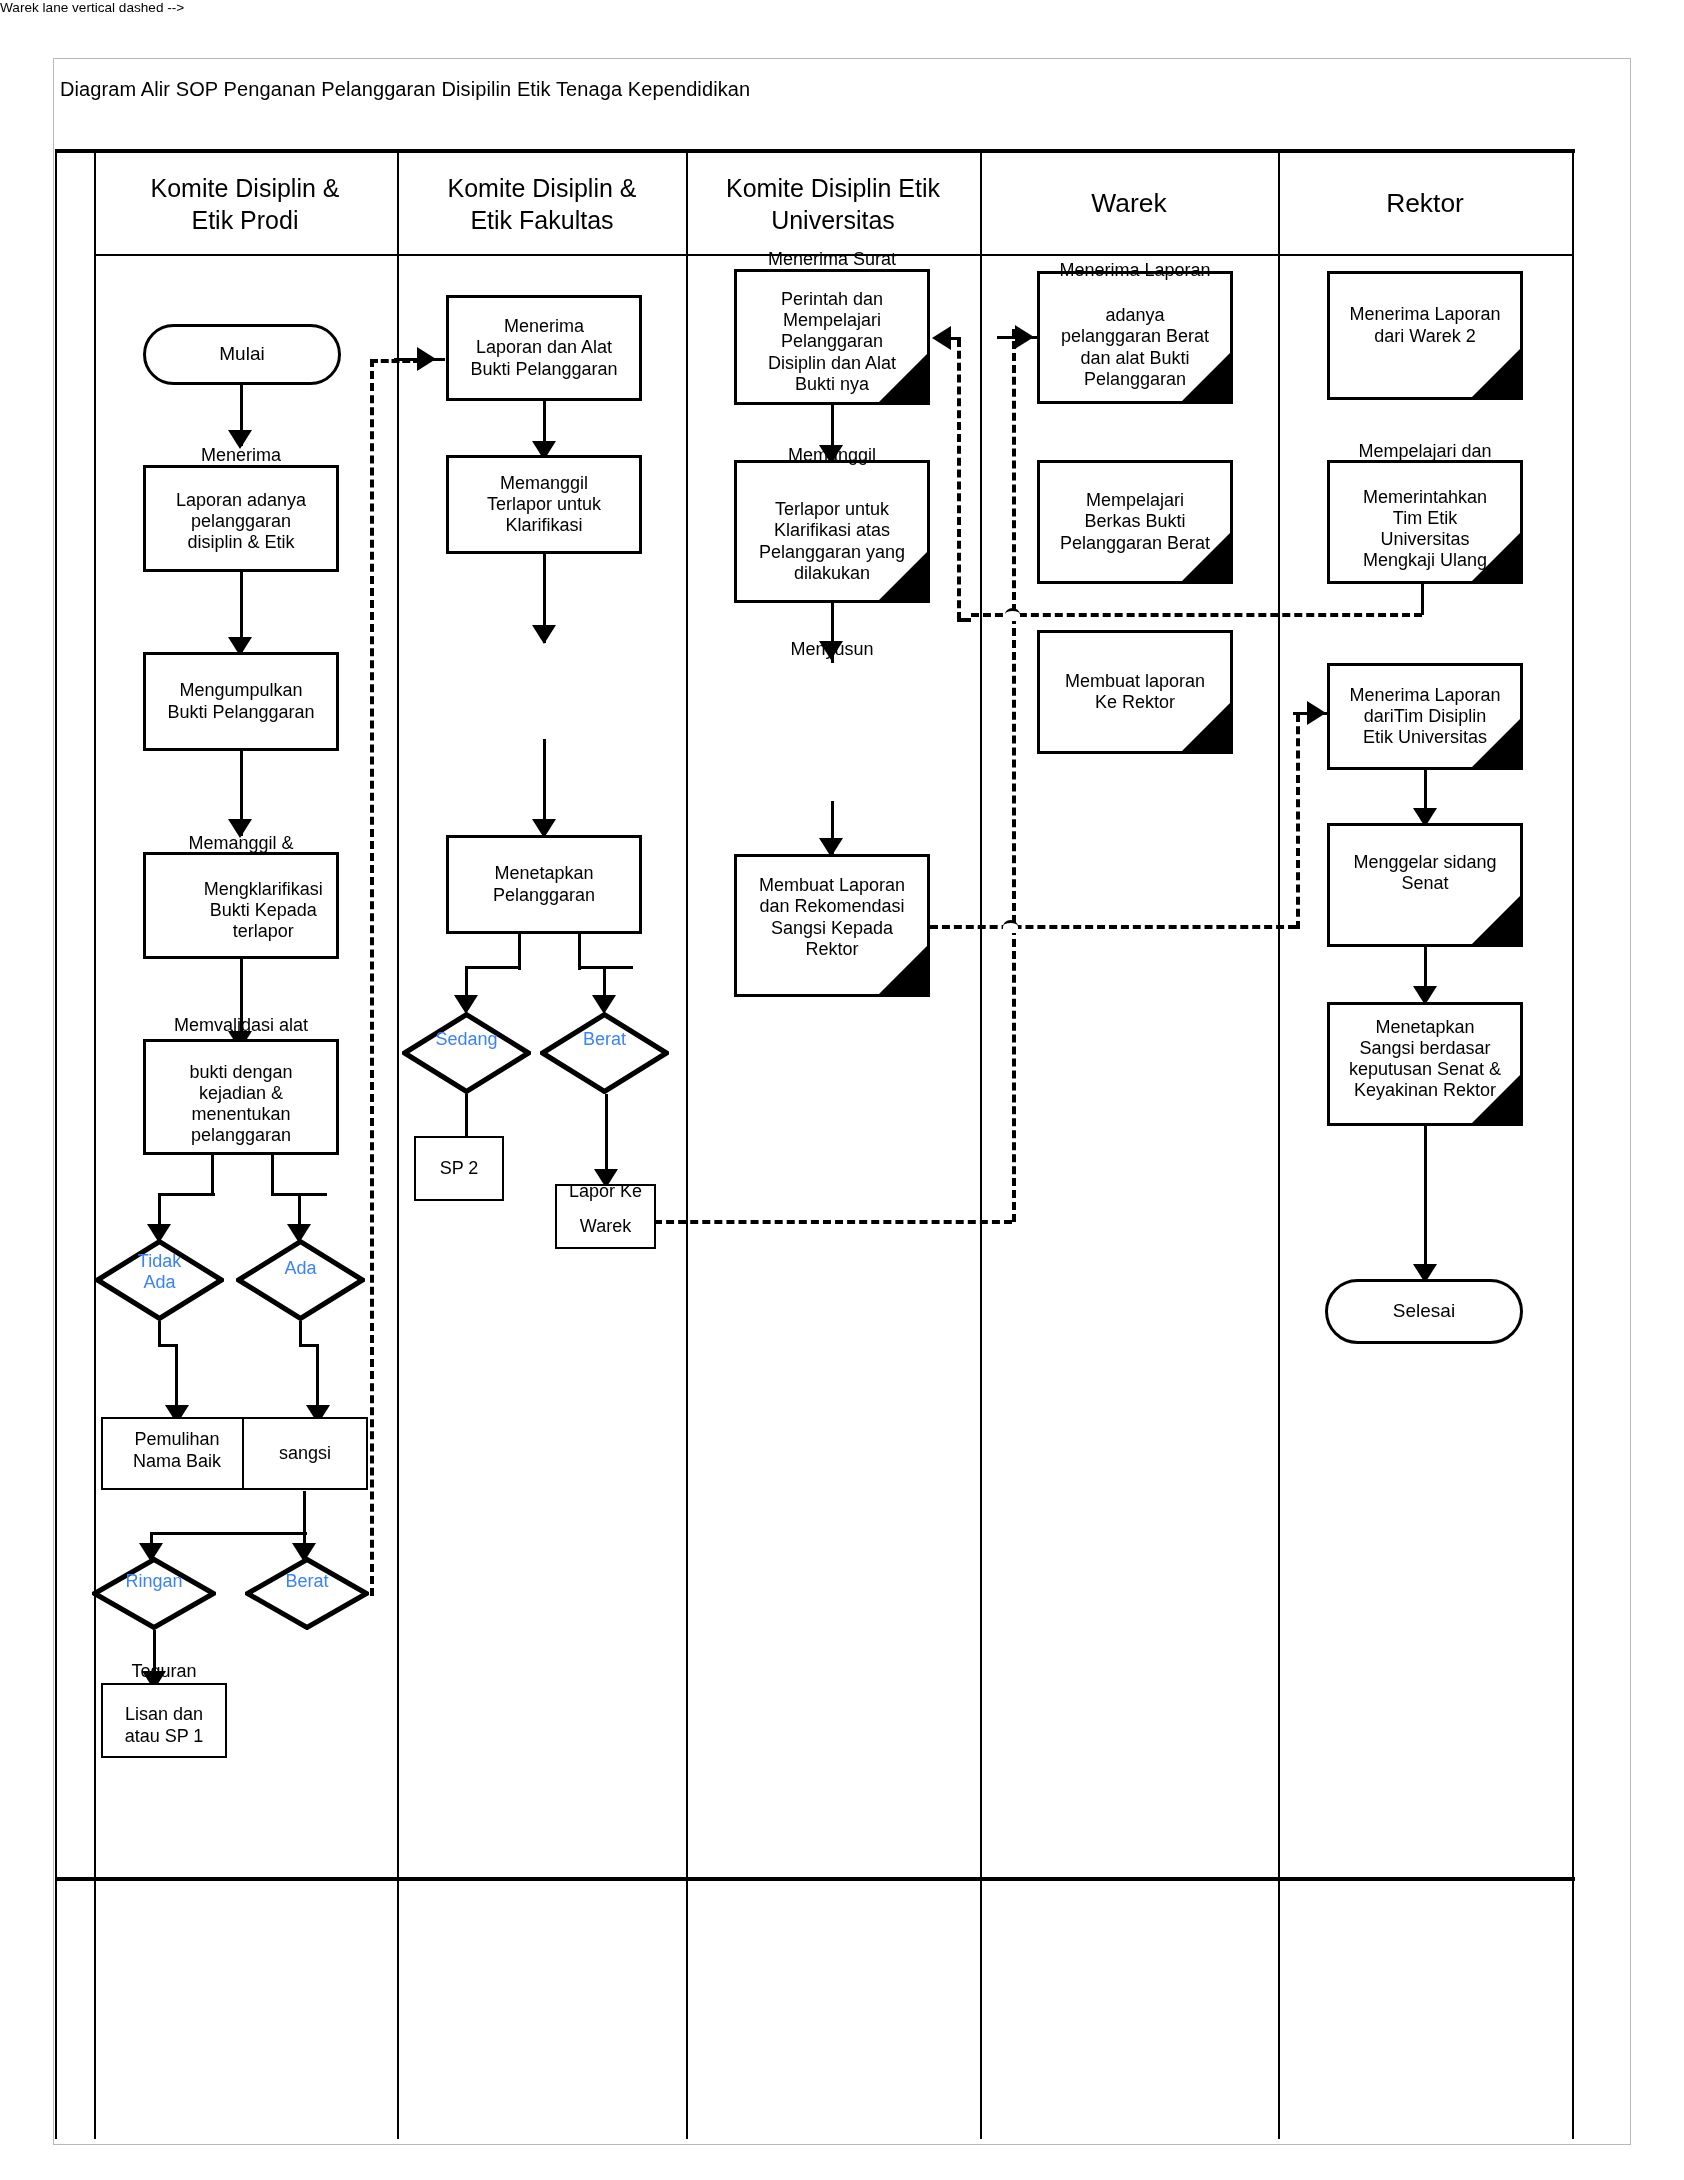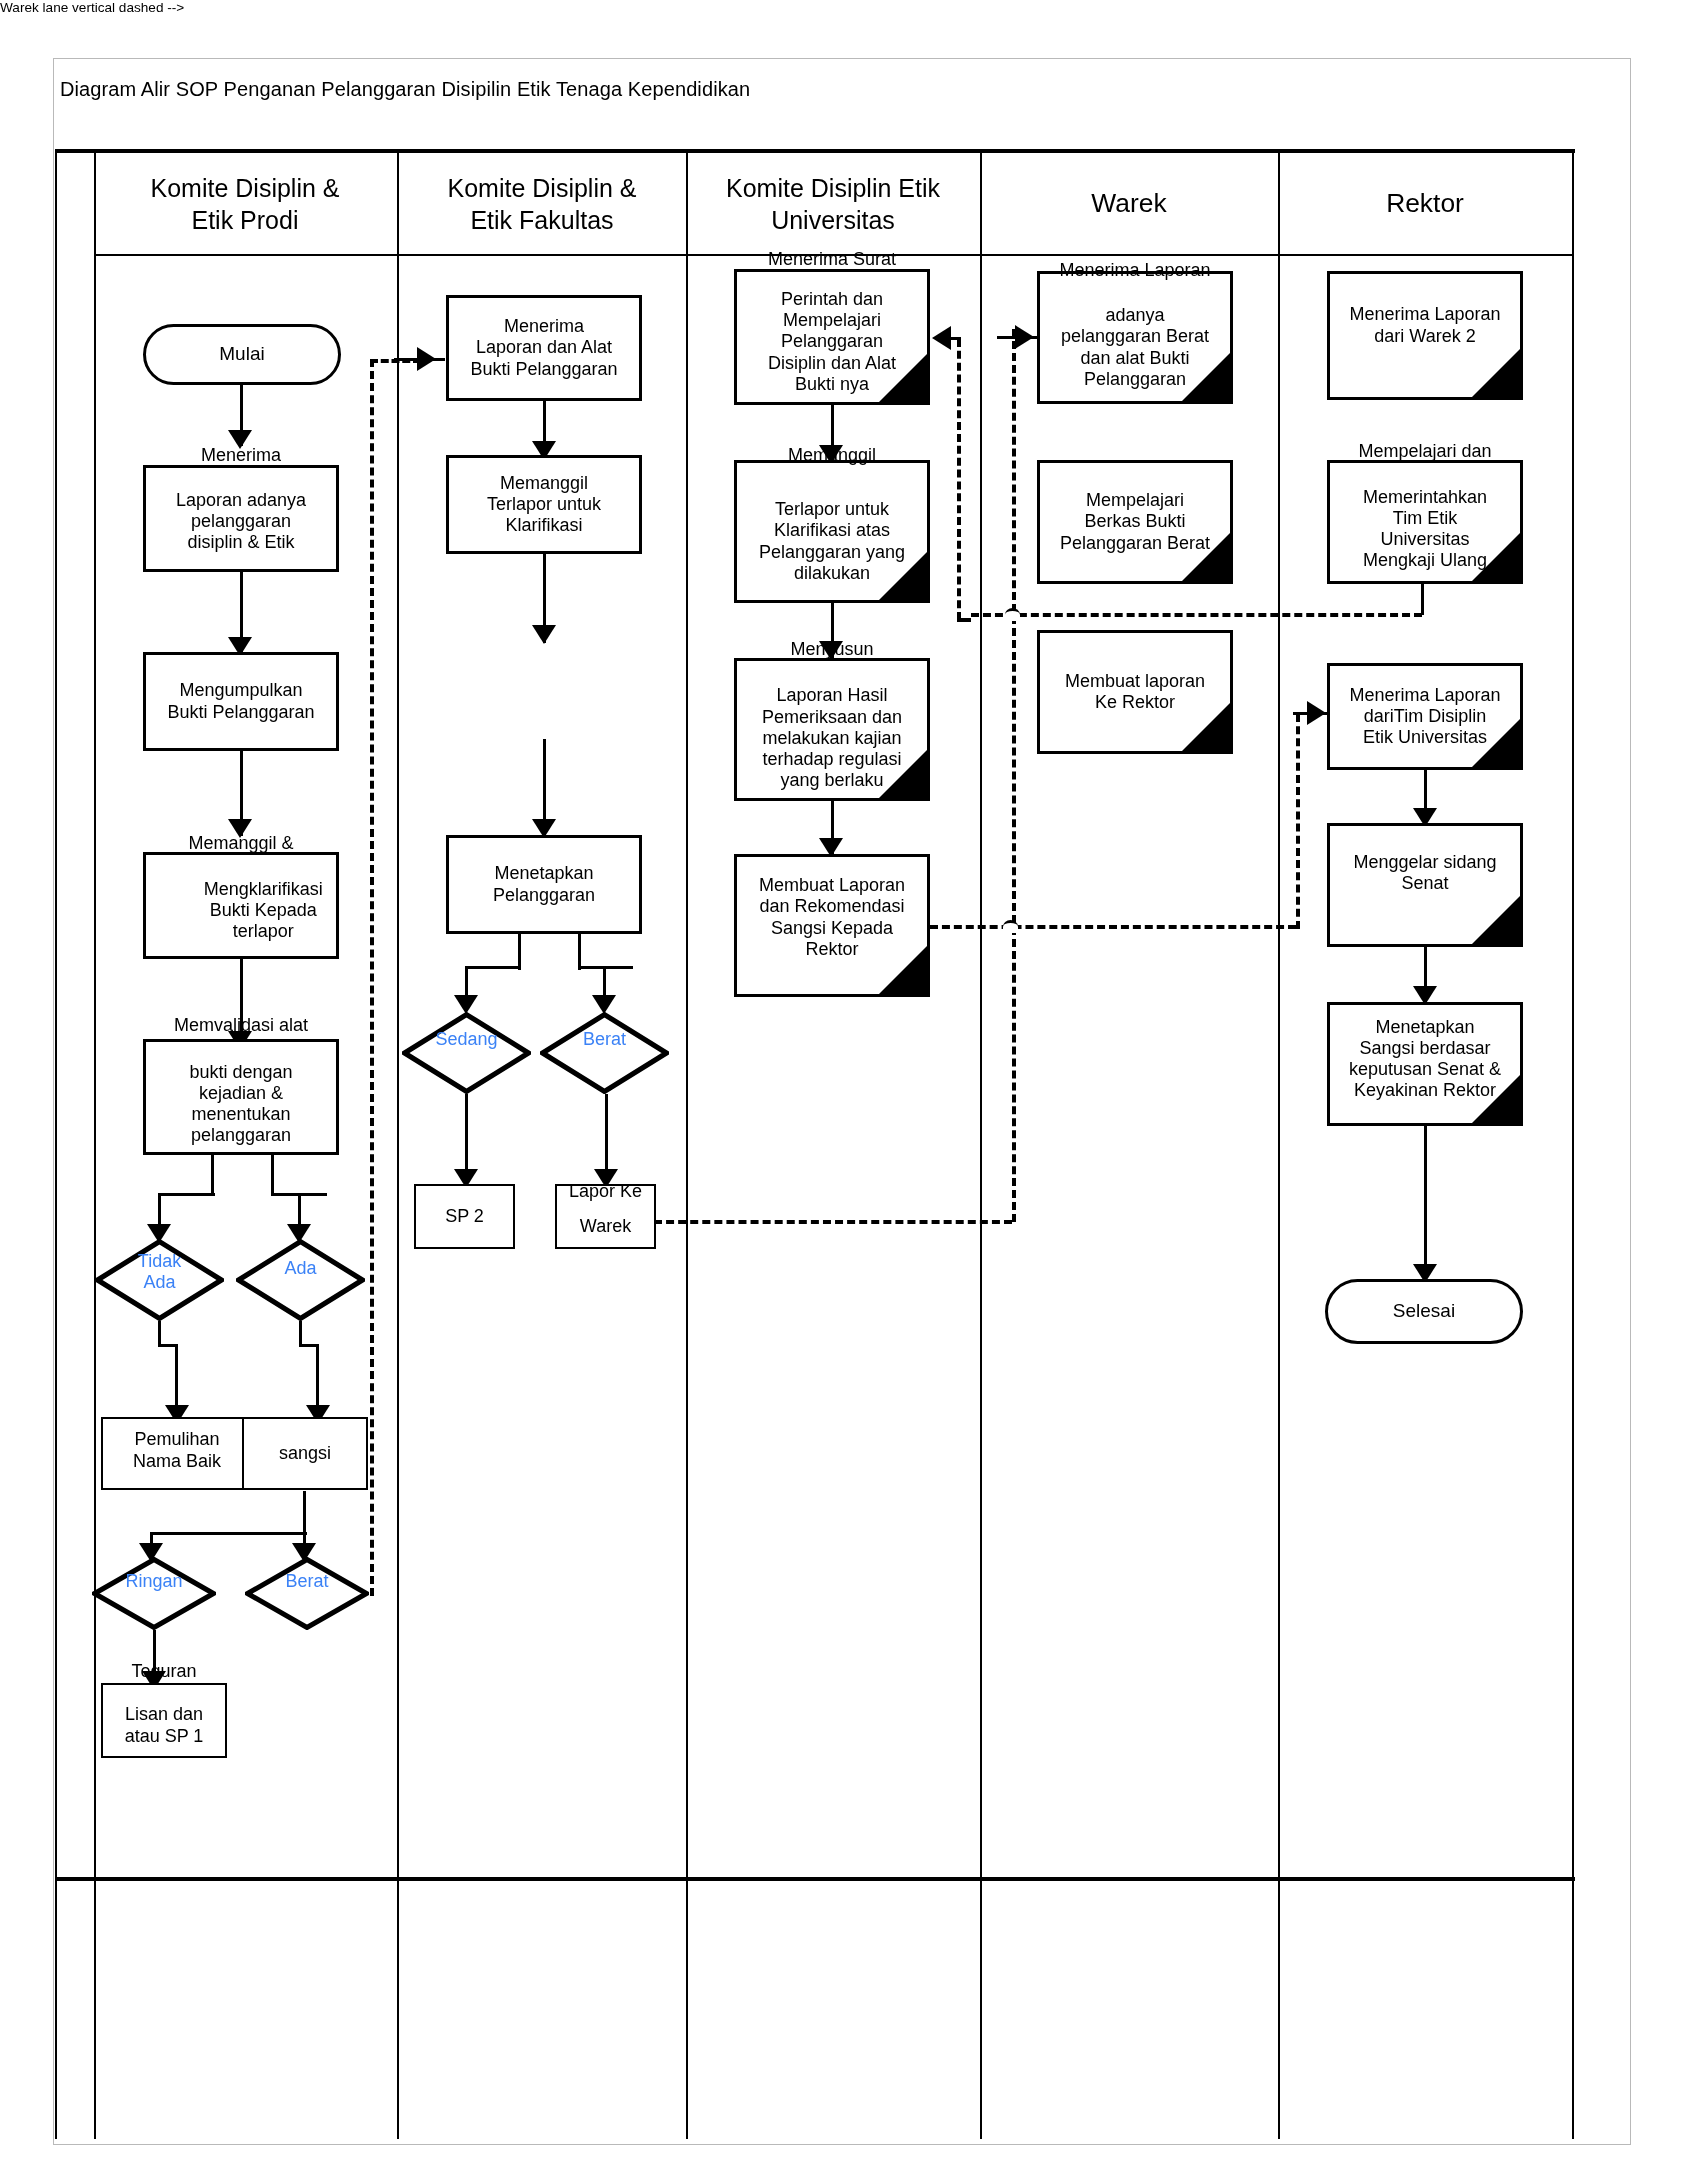--- a/index.html
+++ b/index.html
@@ -276,21 +276,21 @@
       <polygon points="76,3 149,48 76,93 3,48" fill="#fff" stroke="#000" stroke-width="6"></polygon>
     </svg>
     <div class="dtext" style="transform:translateY(-13.6px);">Berat</div>
   </div>
 
   <div class="ln v" style="left:465px;top:1094px;height:90px;"></div>
   <div class="arrow-d" style="left:454px;top:1169px;"></div>
   <div class="ln v" style="left:605px;top:1094px;height:90px;"></div>
   <div class="arrow-d" style="left:594px;top:1169px;"></div>
 
-  <div class="node thin" style="left:414px;top:1184px;width:101px;height:65px;">
+  <div class="node thin" style="left:414px;top:1136px;width:90px;height:65px;">
     <span class="lbl">SP 2</span>
   </div>
 
   <div class="overlabel" style="left:555px;top:1181px;width:101px;">Lapor Ke</div>
   <div class="node thin" style="left:555px;top:1184px;width:101px;height:65px;">
     <span class="lbl" style="transform:translateY(10.2px);">Warek</span>
   </div>
 
    Warek lane vertical dashed --&gt;
   <div class="dash-h" style="left:654px;top:1220px;width:358px;"></div>
@@ -316,28 +316,20 @@
 Klarifikasi atas
 Pelanggaran yang
 dilakukan</span>
     <span class="corner"></span>
   </div>
 
   <div class="ln v" style="left:831px;top:603px;height:60px;"></div>
   <div class="arrow-d" style="left:819px;top:641px;"></div>
 
   <div class="overlabel" style="left:734px;top:639px;width:196px;">Menyusun</div>
-  <div class="node" style="left:734px;top:658px;width:196px;height:143px;">
-    <span class="lbl" style="white-space:pre-line;transform:translateY(8.5px);">Laporan Hasil
-Pemeriksaan dan
-melakukan kajian
-terhadap regulasi
-yang berlaku</span>
-    <span class="corner"></span>
-  </div>
 
   <div class="ln v" style="left:831px;top:801px;height:56px;"></div>
   <div class="arrow-d" style="left:819px;top:838px;"></div>
 
   <div class="node" style="left:734px;top:854px;width:196px;height:143px;">
     <span class="lbl" style="white-space:pre-line;transform:translateY(-8.5px);">Membuat Laporan
 dan Rekomendasi
 Sangsi Kepada
 Rektor</span>
     <span class="corner"></span>

